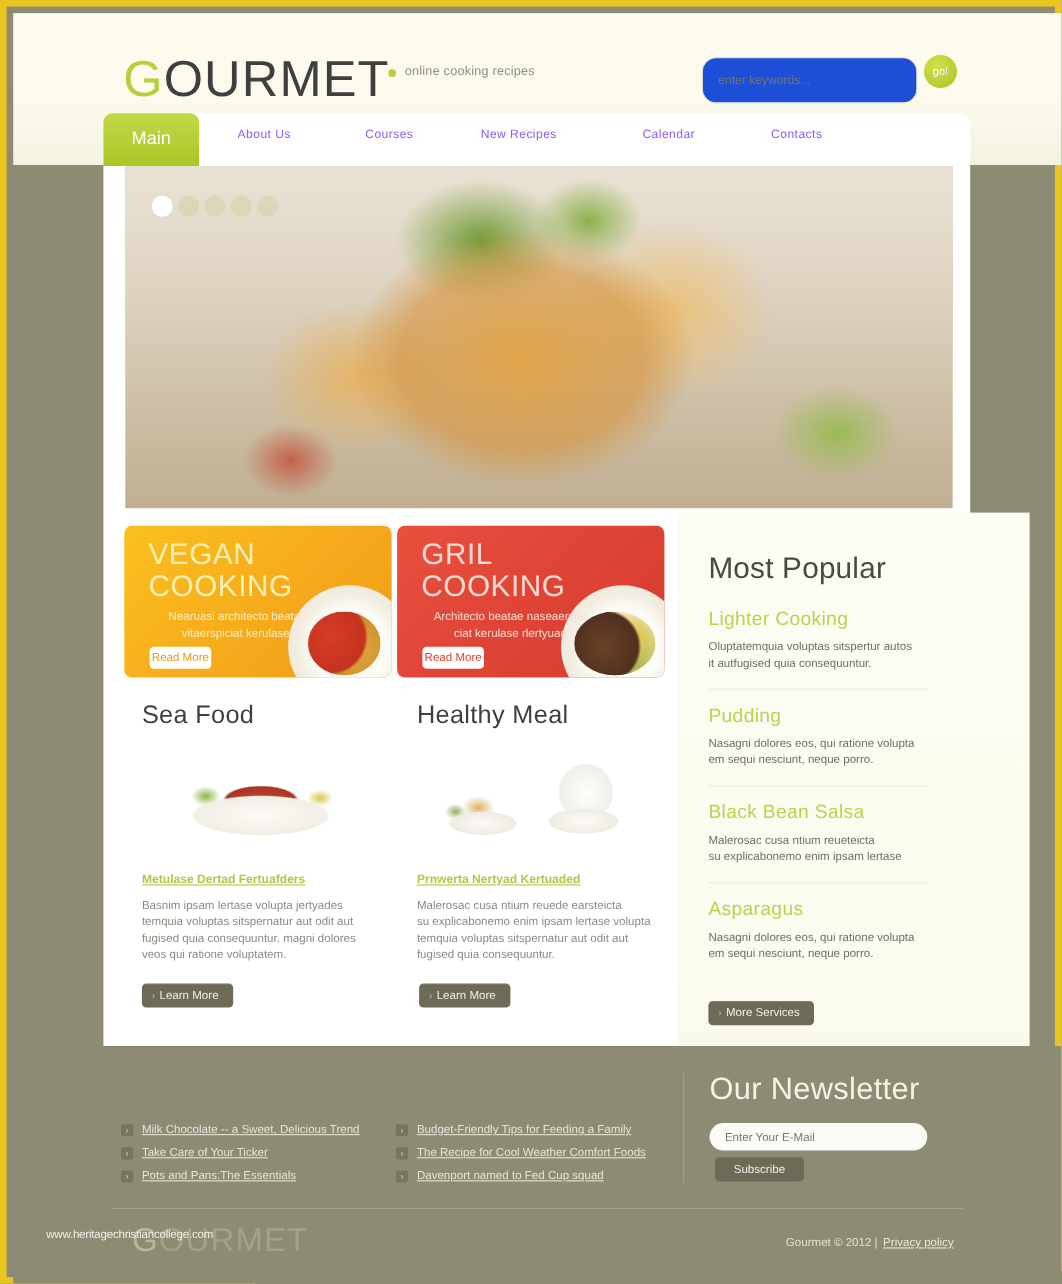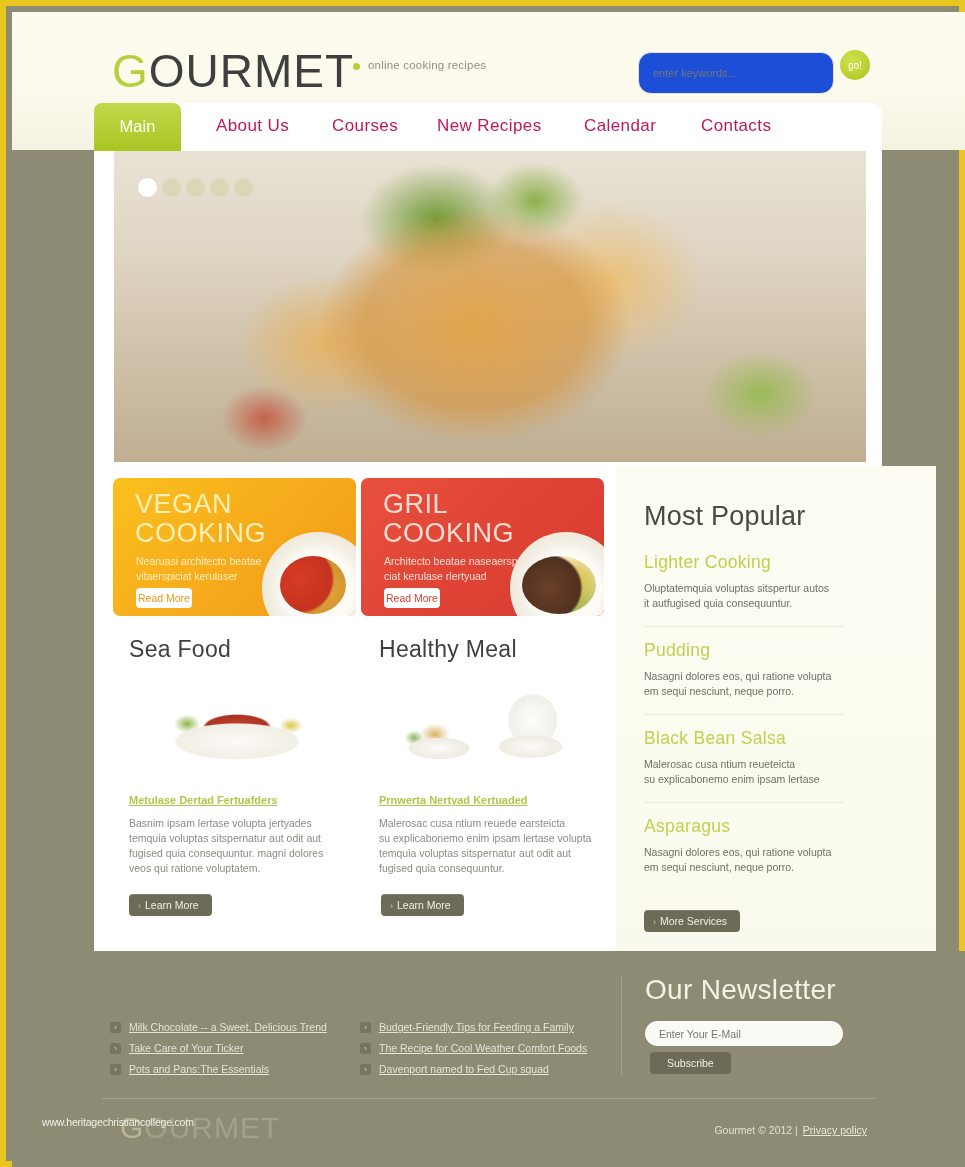--- a/index.html
+++ b/index.html
@@ -98,22 +98,22 @@
 
   
   #nav {
     position: absolute;
     left: 0; top: 0;
     width: 788px; height: 36px;
   }
   .nav-item {
     position: absolute;
     top: 13px;
-    font-size: 17px;
-    color: #be185d;
+    font-size: 11px;
+    color: #8b5cf6;
     letter-spacing: 0.4px;
     cursor: pointer;
     font-weight: 300;
   }
   #nav-main {
     left: 21px; top: 0;
     width: 87px; height: 48px;
     background: linear-gradient(to bottom, #c2d84b 0%, #a9c623 100%);
     border-radius: 8px 8px 0 0;
     color: #ffffff;
@@ -190,20 +190,21 @@
     letter-spacing: 0.5px;
   }
   #promo-vegan .promo-title { color: #fdf0b4; }
   #promo-gril  .promo-title { color: #fbdcd2; }
   .promo-desc {
     position: absolute;
     left: 23px; top: 76px;
     font-size: 10.5px;
     line-height: 14.5px;
     width: 160px;
+    text-align: center;
   }
   #promo-vegan .promo-desc { color: #fdeec0; }
   #promo-gril  .promo-desc { color: #fadfd6; }
   .promo-btn {
     position: absolute;
     left: 23px; top: 110px;
     background: #ffffff;
     border: none;
     border-radius: 4px;
     padding: 4px 2px;

